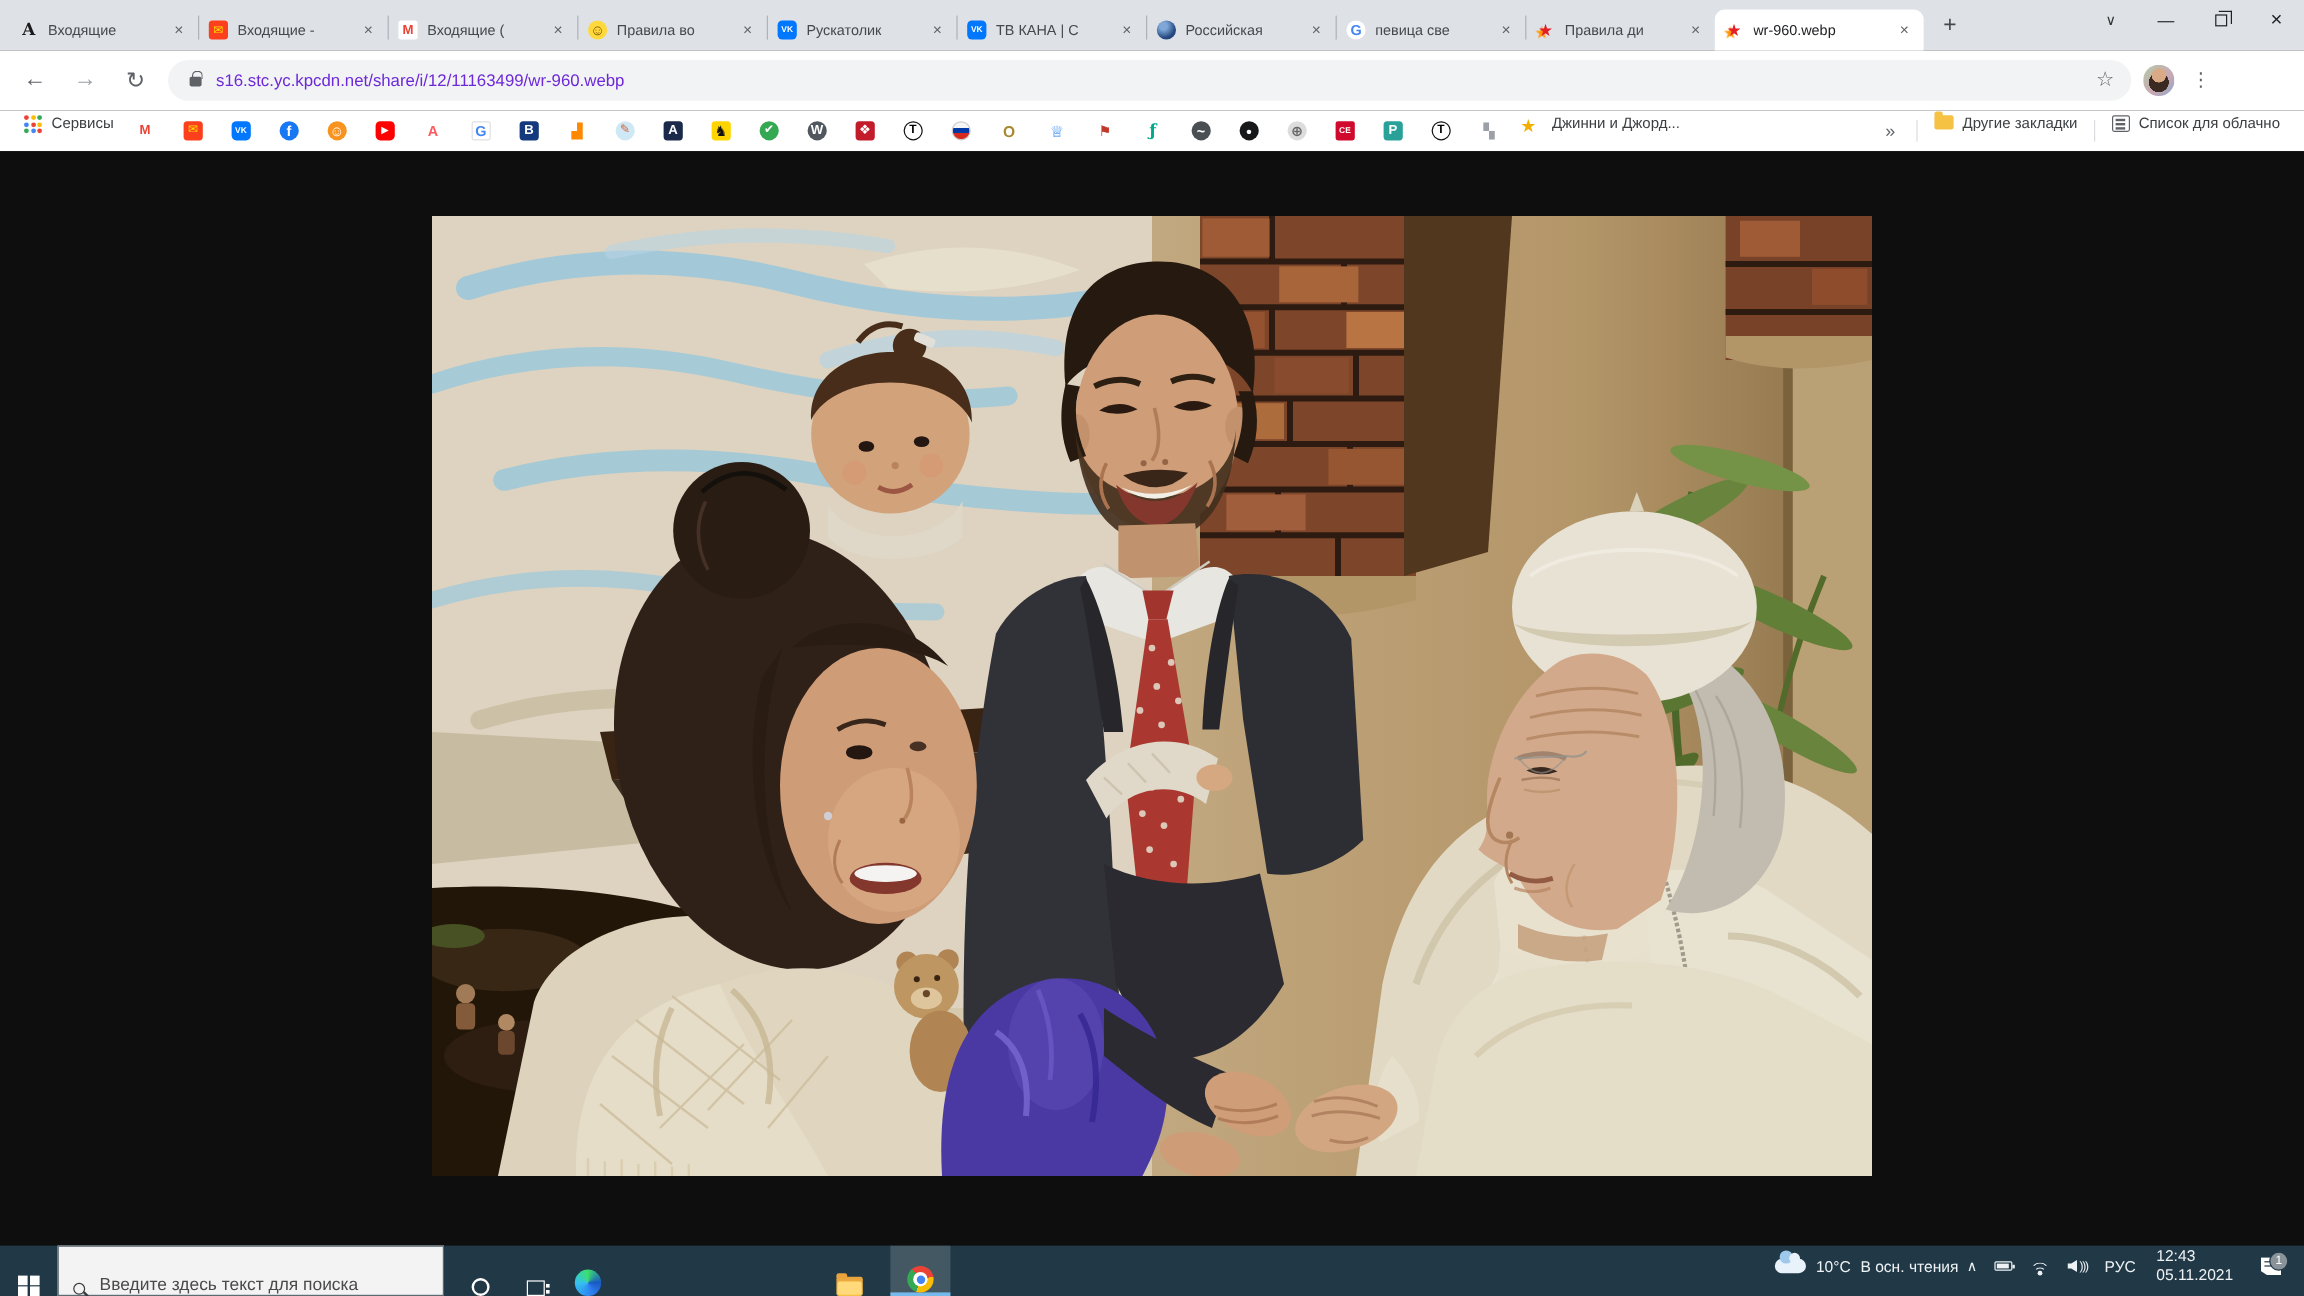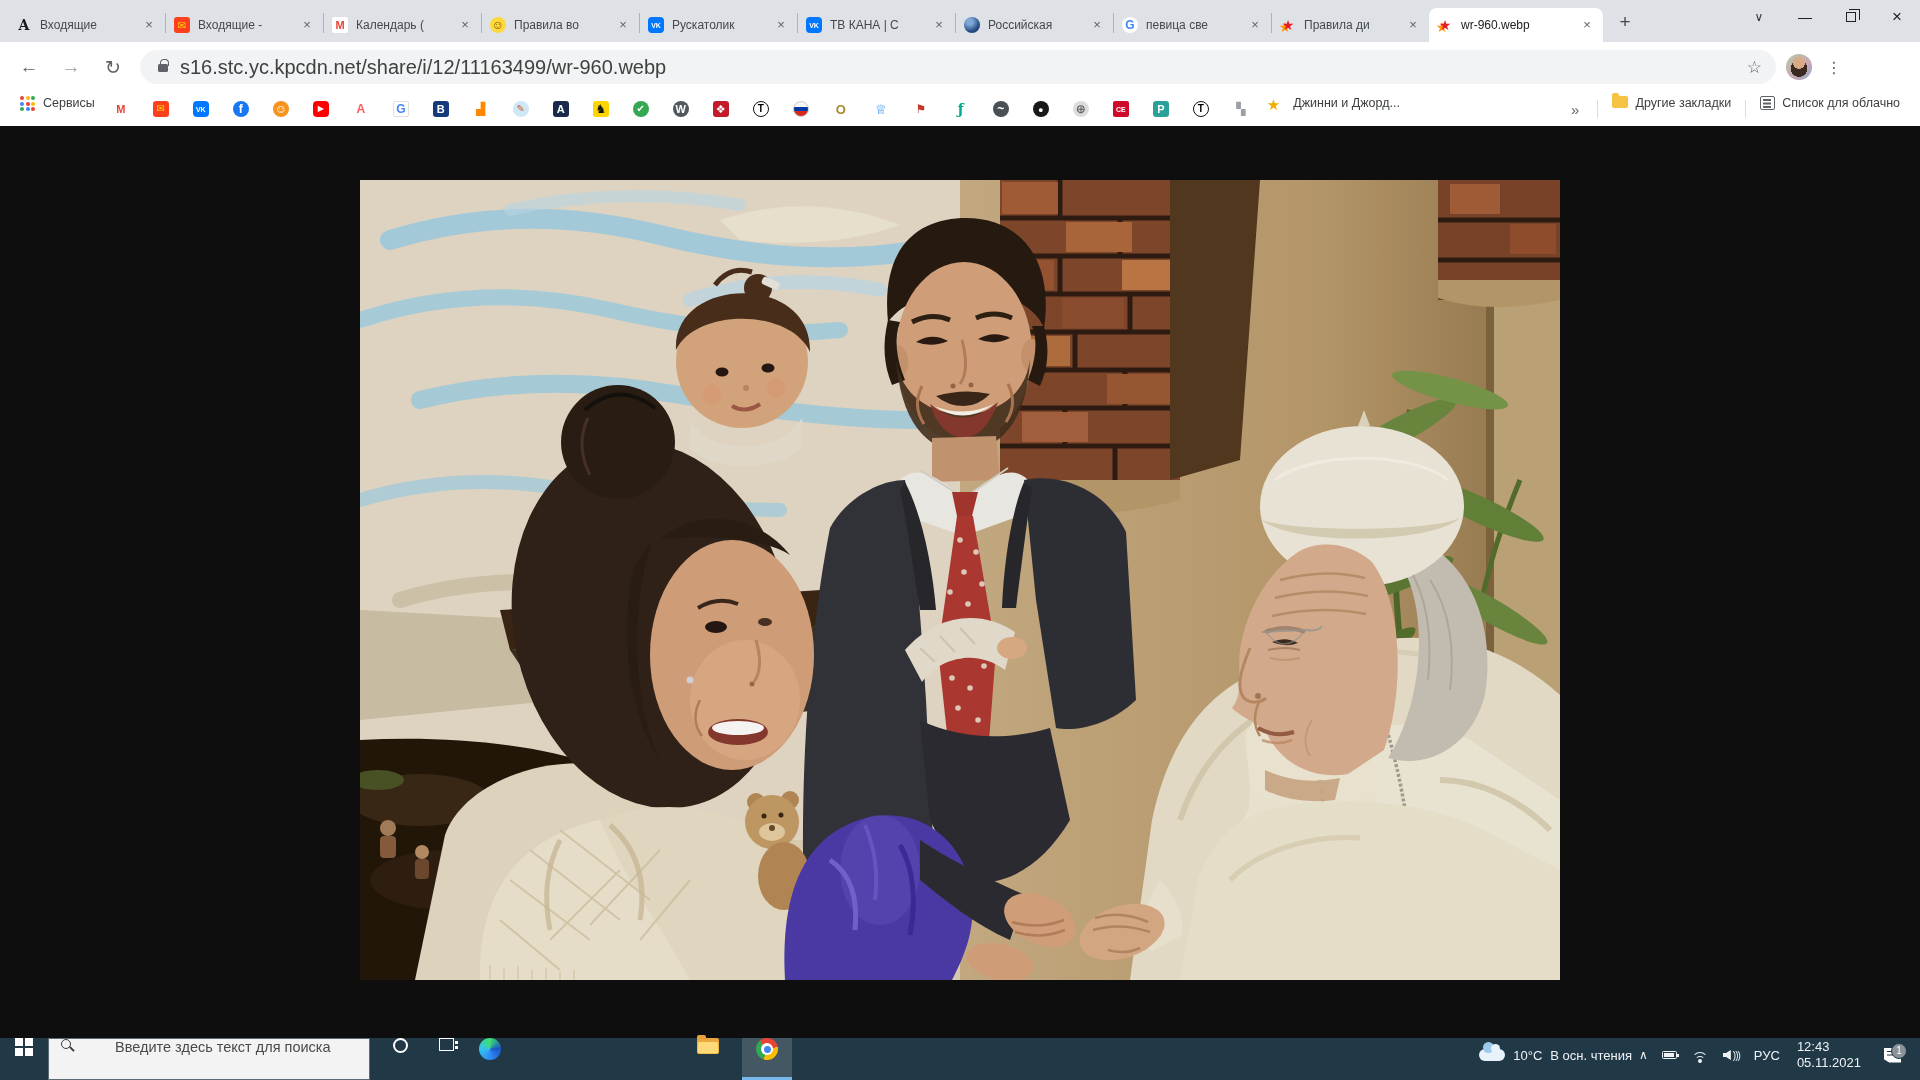--- a/index.html
+++ b/index.html
@@ -27,21 +27,21 @@
   .winbtn.chev { font-size:12px; color:#333; }
 
   
   .toolbar { position:absolute; top:42px; left:0; width:1920px; height:50px; background:#ffffff; display:flex; align-items:center; padding:0 8px; }
   .navbtn { width:34px; height:34px; border-radius:50%; display:flex; align-items:center; justify-content:center;
             color:#5f6368; font-size:19px; margin:0 4px; flex:none; }
   .navbtn.dim { color:#9aa0a6; }
   .omnibox { flex:none; width:1636px; height:34px; background:#f1f3f4; border-radius:17px; display:flex; align-items:center; padding:0 14px; margin-left:6px; }
   .lock { position:relative; width:10px; height:8px; background:#5f6368; border-radius:1.5px; margin:2px 12px 0 4px; flex:none; }
   .lock:before { content:""; position:absolute; top:-5px; left:1.5px; width:7px; height:6px; border:1.6px solid #5f6368; border-bottom:none; border-radius:4px 4px 0 0; }
-  .url { font-size:20px; color:#404040; flex:1; white-space:nowrap; overflow:hidden; }
+  .url { font-size:14px; color:#6d28d9; flex:1; white-space:nowrap; overflow:hidden; }
   .star { font-size:17px; color:#5f6368; margin-left:8px; flex:none; }
   .avatar { width:26px; height:26px; border-radius:50%; margin:0 10px; flex:none;
             background: radial-gradient(circle at 50% 34%, #d9aa85 0 27%, transparent 28%),
                         radial-gradient(circle at 50% 56%, #3a2a22 0 42%, transparent 43%),
                         linear-gradient(135deg,#b7c9a8,#c8a8b4 60%,#8aa8c8); }
   .menu3 { font-size:16px; color:#5f6368; width:24px; text-align:center; flex:none; }
 
   
   .bookbar { position:absolute; top:92px; left:0; width:1920px; height:34px; background:#ffffff; display:flex; align-items:center; padding:0 14px; font-size:12.5px; color:#3c4043; }
   .bkitem { display:flex; height:26px; border-radius:13px; padding:0 6px; flex:none; }
@@ -57,21 +57,21 @@
   .folder:before { content:""; position:absolute; top:-3px; left:0; width:7px; height:4px; background:#f6c243; border-radius:2px 2px 0 0; }
   .rlist { width:15px; height:14px; border:1.5px solid #5f6368; border-radius:2px; position:relative; flex:none; }
   .rlist:before { content:""; position:absolute; left:2px; top:2px; width:8px; height:1.5px; background:#5f6368; box-shadow:0 3.5px 0 #5f6368, 0 7px 0 #5f6368; }
 
   
   .content { position:absolute; top:126px; left:0; width:1920px; height:912px; background:#0e0e0e; }
   .photo { position:absolute; left:360px; top:54px; width:1200px; height:800px; cursor:zoom-in; }
 
   
   .taskbar { position:absolute; bottom:0; left:0; width:1920px; height:42px; background:#213947; color:#eef2f4; }
-  .tb { position:absolute; top:0; height:42px; display:flex; align-items:flex-start; justify-content:center;gap:32px; }
+  .tb { position:absolute; top:0; height:42px; display:flex; align-items:flex-end; justify-content:center; }
   .startlogo { display:grid; grid-template-columns:8px 8px; grid-template-rows:8px 8px; gap:1.5px; }
   .startlogo i { background:#ffffff; }
   .tsearch { left:48px; width:322px; background:#f3f3f3; border:1px solid #5c6a72; color:#4a4a4a; justify-content:flex-start; padding:0 12px; font-size:14.5px; }
   .mag { position:relative; width:10px; height:10px; border:1.8px solid #3b3b3b; border-radius:50%; margin-right:12px; flex:none; }
   .mag:before { content:""; position:absolute; width:6px; height:1.8px; background:#3b3b3b; transform:rotate(45deg); right:-5px; bottom:-2px; }
   .cortana { width:15px; height:15px; border:2px solid #fff; border-radius:50%; }
   .tview { position:relative; width:15px; height:13px; border:1.6px solid #fff; }
   .tview:before { content:""; position:absolute; right:-5px; top:2px; width:3px; height:3px; background:#fff; box-shadow:0 5px 0 #fff; }
   .edgeic { width:22px; height:22px; border-radius:50%;
             background: conic-gradient(from 160deg, #2d7ff0, #35c1f1 30%, #3ce06c 55%, #1a58c4 80%, #2d7ff0); }
@@ -118,21 +118,21 @@
         </div>
         <div class="tab-sep"></div>
         <div class="tab">
           <span class="tabicon" style="background: rgb(252, 63, 29); color: rgb(255, 221, 0); border-radius: 3px; font-size: 10px;">✉</span>
           <span class="tab-title">Входящие -</span>
           <span class="tab-close">×</span>
         </div>
         <div class="tab-sep"></div>
         <div class="tab">
           <span class="tabicon" style="background: rgb(255, 255, 255); color: rgb(234, 67, 53); border-radius: 2px; font-size: 11px;">M</span>
-          <span class="tab-title">Календарь (</span>
+          <span class="tab-title">Входящие (</span>
           <span class="tab-close">×</span>
         </div>
         <div class="tab-sep"></div>
         <div class="tab">
           <span class="tabicon" style="background: rgb(255, 217, 59); color: rgb(122, 79, 0); border-radius: 50%; font-size: 12px;">☺</span>
           <span class="tab-title">Правила во</span>
           <span class="tab-close">×</span>
         </div>
         <div class="tab-sep"></div>
         <div class="tab">

